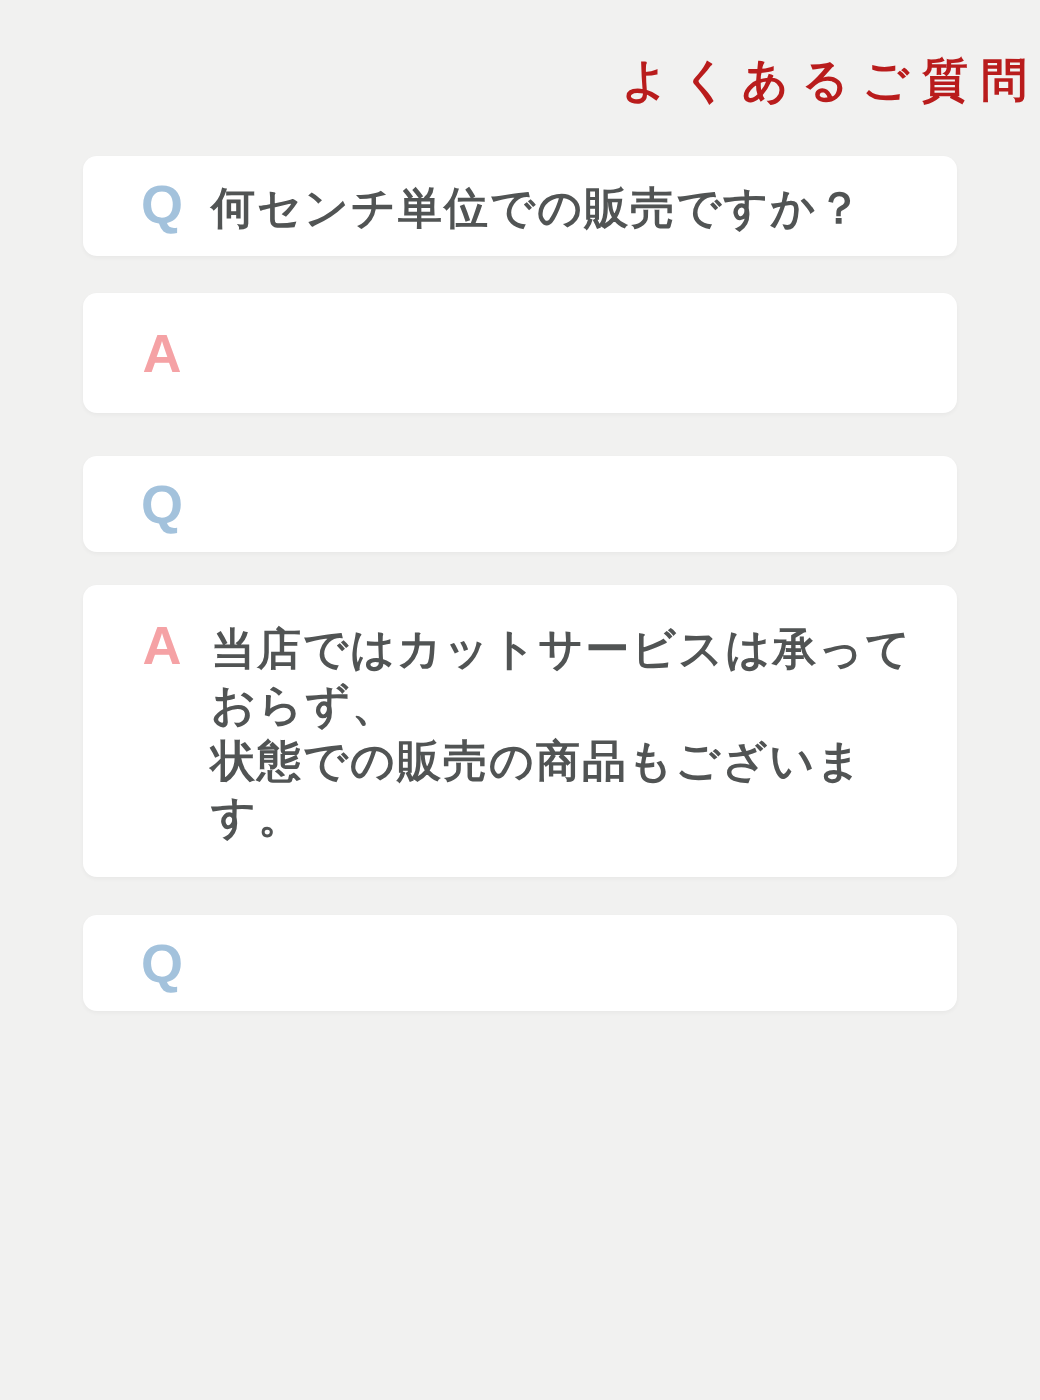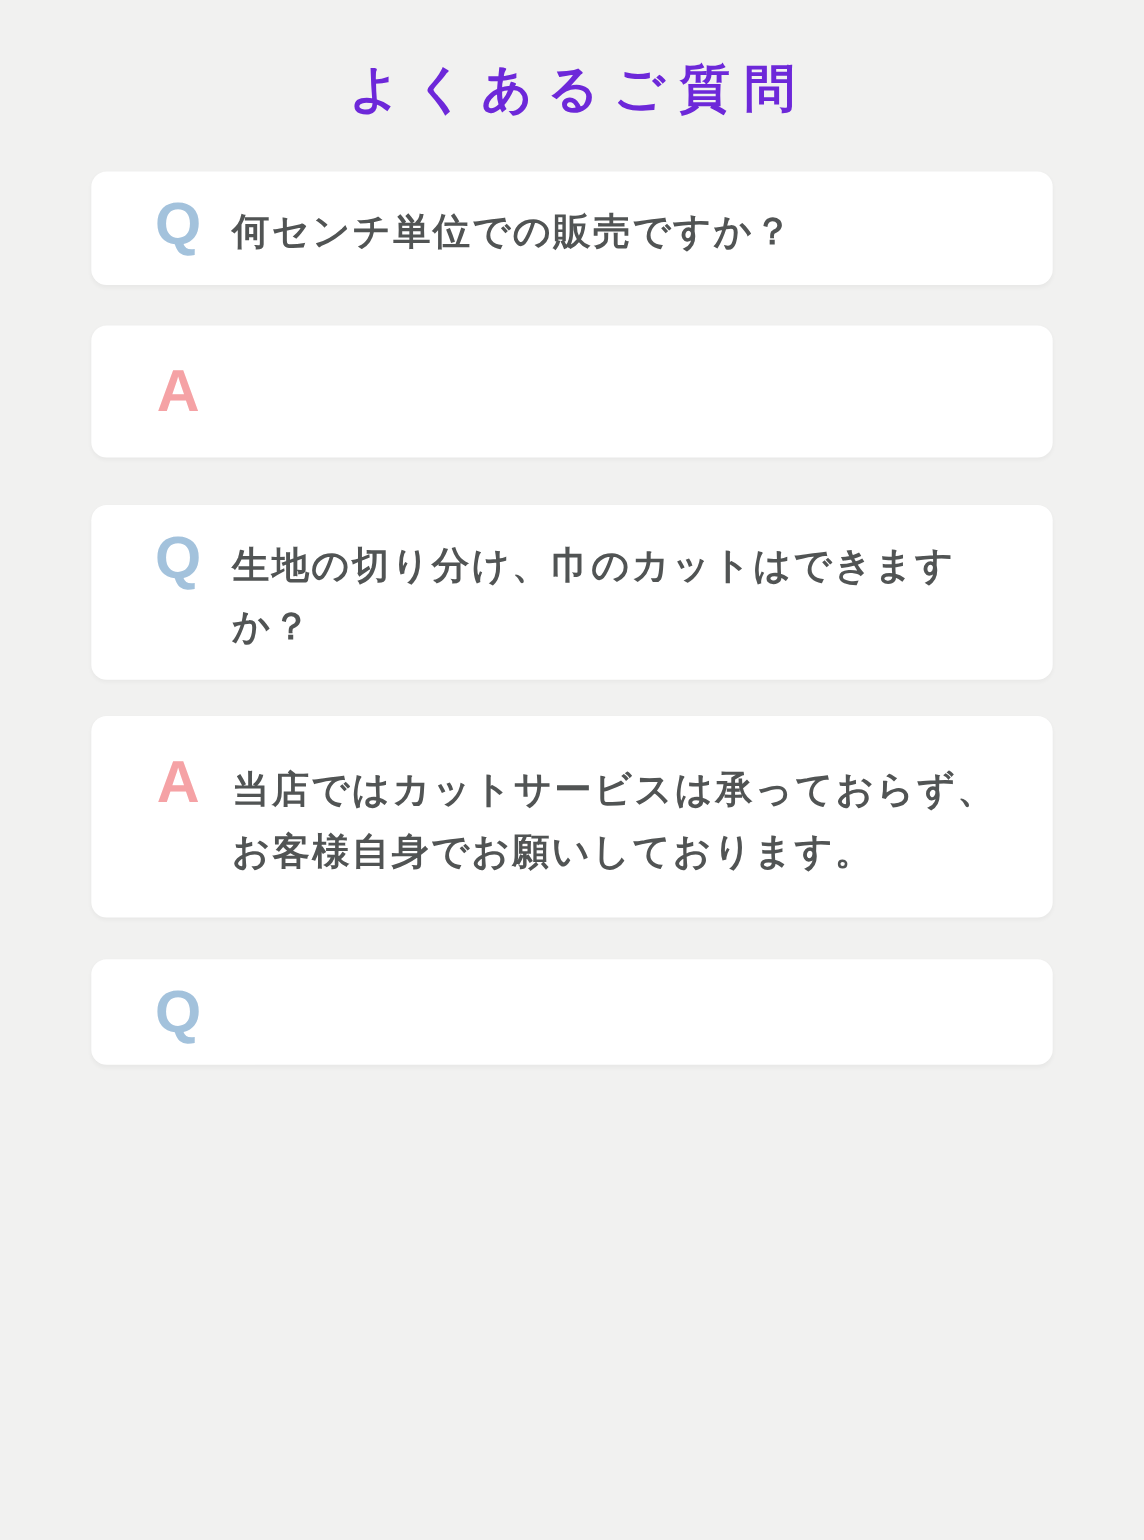--- a/index.html
+++ b/index.html
@@ -14,25 +14,25 @@
     overflow: hidden;
   }
   .page {
     box-sizing: border-box;
     width: 1040px;
     height: 1400px;
     padding-top: 52px;
   }
   .page-title {
     margin: 0 0 46px 0;
-    text-align: center;
+    text-align: right;
     font-size: 46px;
     font-weight: 700;
     line-height: 1.25;
-    color: #6d28d9;
+    color: #b91c1c;
     letter-spacing: 13px;
     padding-left: 13px; 
   }
   .faq-list {
     width: 874px;
     margin: 0 auto;
   }
   .card {
     box-sizing: border-box;
     background: #ffffff;
@@ -57,21 +57,21 @@
     margin-right: 26px;
     font-size: 54px;
     font-weight: 700;
     line-height: 56px;
     text-align: center;
   }
   .q .qa-letter { color: #a3c2dc; }
   .a .qa-letter { color: #f5a2a5; }
   .qa-text {
     flex: 1 1 auto;
-    font-size: 34px;
+    font-size: 44px;
     font-weight: 700;
     color: #515454;
     letter-spacing: 2px;
     line-height: 56px;
     white-space: pre-line;
   }
   .mt-37 { margin-top: 37px; }
   .mt-43 { margin-top: 43px; }
   .mt-33 { margin-top: 33px; }
   .mt-38 { margin-top: 38px; }
@@ -89,27 +89,26 @@
       <span class="qa-letter">Q</span>
       <span class="qa-text">何センチ単位での販売ですか？</span>
     </div>
 
     <div class="card a mt-37">
       <span class="qa-letter">A</span>
     </div>
 
     <div class="card q mt-43">
       <span class="qa-letter">Q</span>
-      <span class="qa-text">生地の切り分け、巾のカットはできますか？</span>
     </div>
 
     <div class="card a mt-33">
       <span class="qa-letter">A</span>
       <span class="qa-text">当店ではカットサービスは承っておらず、
-お客様自身でお願いしております。</span>
+状態での販売の商品もございます。</span>
     </div>
 
     <div class="card q mt-38">
       <span class="qa-letter">Q</span>
     </div>
 
   </div>
 </div>
 
 </body></html>

